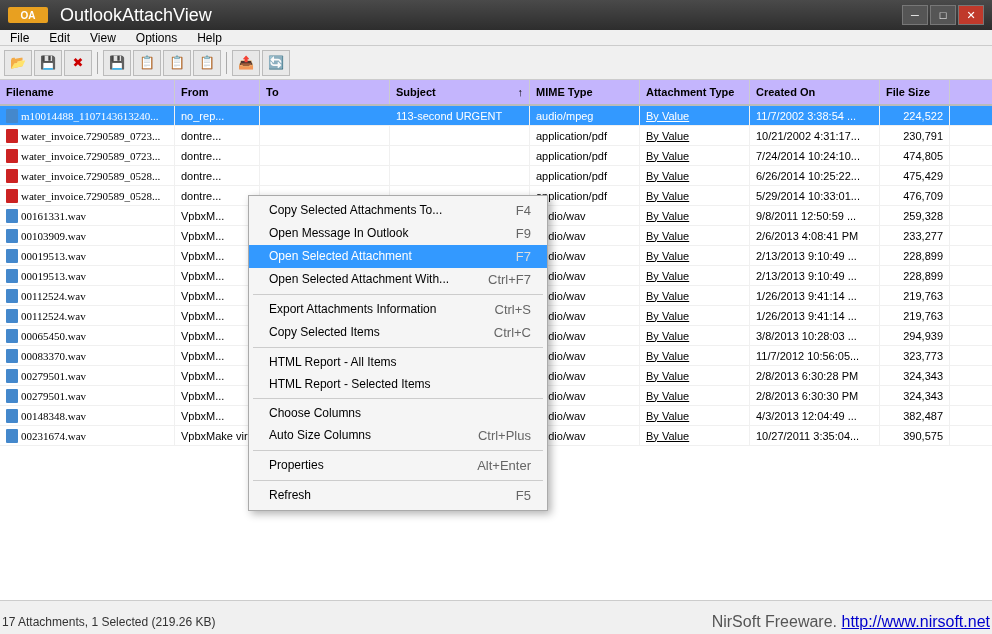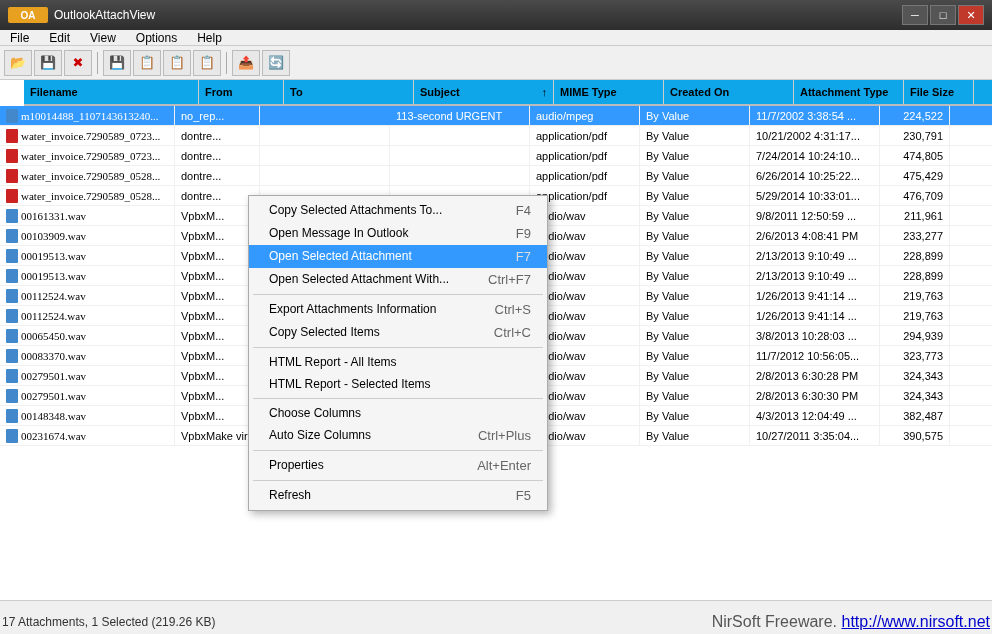--- a/index.html
+++ b/index.html
@@ -28,21 +28,21 @@
       gap: 6px;
     }
     #title-icon {
       width: 40px;
       height: 16px;
       background: #e8a020;
       border-radius: 2px;
       display: flex; align-items: center; justify-content: center;
       font-size: 10px; color: white; font-weight: bold;
     }
-    #titlebar-title { font-size: 12px; }
+    #titlebar-title { font-size: 18px; margin-left: 6px; }
     #titlebar-controls {
       display: flex;
       gap: 2px;
     }
     .title-btn {
       width: 26px; height: 20px;
       background: #555;
       border: 1px solid #777;
       color: white;
       font-size: 11px;
@@ -94,28 +94,27 @@
     #main {
       background: white;
       height: calc(634px - 30px - 24px - 34px - 26px);
       overflow: hidden;
       position: relative;
     }
 
     
     #table-header {
       display: flex;
-      background: #0ea5e9;
+      background: #c4b5fd;
       border-bottom: 2px solid #bbb;
       height: 26px;
       align-items: center;
       position: sticky;
       top: 0;
       z-index: 5;
-      margin-left: 24px;
     }
     .col-header {
       padding: 0 6px;
       font-weight: bold;
       font-size: 11px;
       border-right: 1px solid #ccc;
       height: 100%;
       display: flex;
       align-items: center;
       white-space: nowrap;
@@ -153,21 +152,21 @@
       height: 100%;
       display: flex;
       align-items: center;
       border-right: 1px solid #f0f0f0;
     }
     .cell-filename { width: 175px; min-width: 175px; font-family: Liberation Serif, serif; }
     .cell-from { width: 85px; min-width: 85px; }
     .cell-to { width: 130px; min-width: 130px; margin-top: 40px; }
     .cell-subject { width: 140px; min-width: 140px; }
     .cell-mime { width: 110px; min-width: 110px; }
-    .cell-atttype { width: 110px; min-width: 110px; }
+    .cell-atttype { width: 110px; min-width: 110px; text-decoration: underline; }
     .cell-createdon { width: 130px; min-width: 130px; }
     .cell-filesize { width: 70px; min-width: 70px; justify-content: flex-end; }
 
     .file-icon {
       width: 14px; height: 14px;
       margin-right: 3px;
       flex-shrink: 0;
       display: inline-block;
     }
 
@@ -256,22 +255,22 @@
 
   <div id="table-header">
     <div class="col-header col-filename">Filename</div>
     <div class="col-header col-from">From</div>
     <div class="col-header col-to">To</div>
     <div class="col-header col-subject">
       <span>Subject</span>
       <span style="margin-left:4px;">↑</span>
     </div>
     <div class="col-header col-mime">MIME Type</div>
+    <div class="col-header col-atttype">Attachment Type</div>
     <div class="col-header col-createdon">Created On</div>
-    <div class="col-header col-atttype">Attachment Type</div>
     <div class="col-header col-filesize">File Size</div>
   </div>
 
   <div id="table-body">
   <div class="table-row selected">
       <div class="cell cell-filename">
         <span class="file-icon" style="background:#4488cc; width:12px; height:14px; display:inline-block; border-radius:1px; margin-right:3px; flex-shrink:0;"></span>
         <span>m10014488_1107143613240...</span>
       </div>
       <div class="cell cell-from">no_rep...</div>
@@ -338,21 +337,21 @@
       <div class="cell cell-filename">
         <span class="file-icon" style="background:#4488cc; width:12px; height:14px; display:inline-block; border-radius:1px; margin-right:3px; flex-shrink:0;"></span>
         <span>00161331.wav</span>
       </div>
       <div class="cell cell-from">VpbxM...</div>
       <div class="cell cell-to"></div>
       <div class="cell cell-subject"></div>
       <div class="cell cell-mime">audio/wav</div>
       <div class="cell cell-atttype">By Value</div>
       <div class="cell cell-createdon">9/8/2011 12:50:59 ...</div>
-      <div class="cell cell-filesize">211,961</div>
+      <div class="cell cell-filesize">259,328</div>
     </div>
       <div class="table-row">
       <div class="cell cell-filename">
         <span class="file-icon" style="background:#4488cc; width:12px; height:14px; display:inline-block; border-radius:1px; margin-right:3px; flex-shrink:0;"></span>
         <span>00103909.wav</span>
       </div>
       <div class="cell cell-from">VpbxM...</div>
       <div class="cell cell-to"></div>
       <div class="cell cell-subject"></div>
       <div class="cell cell-mime">audio/wav</div>

